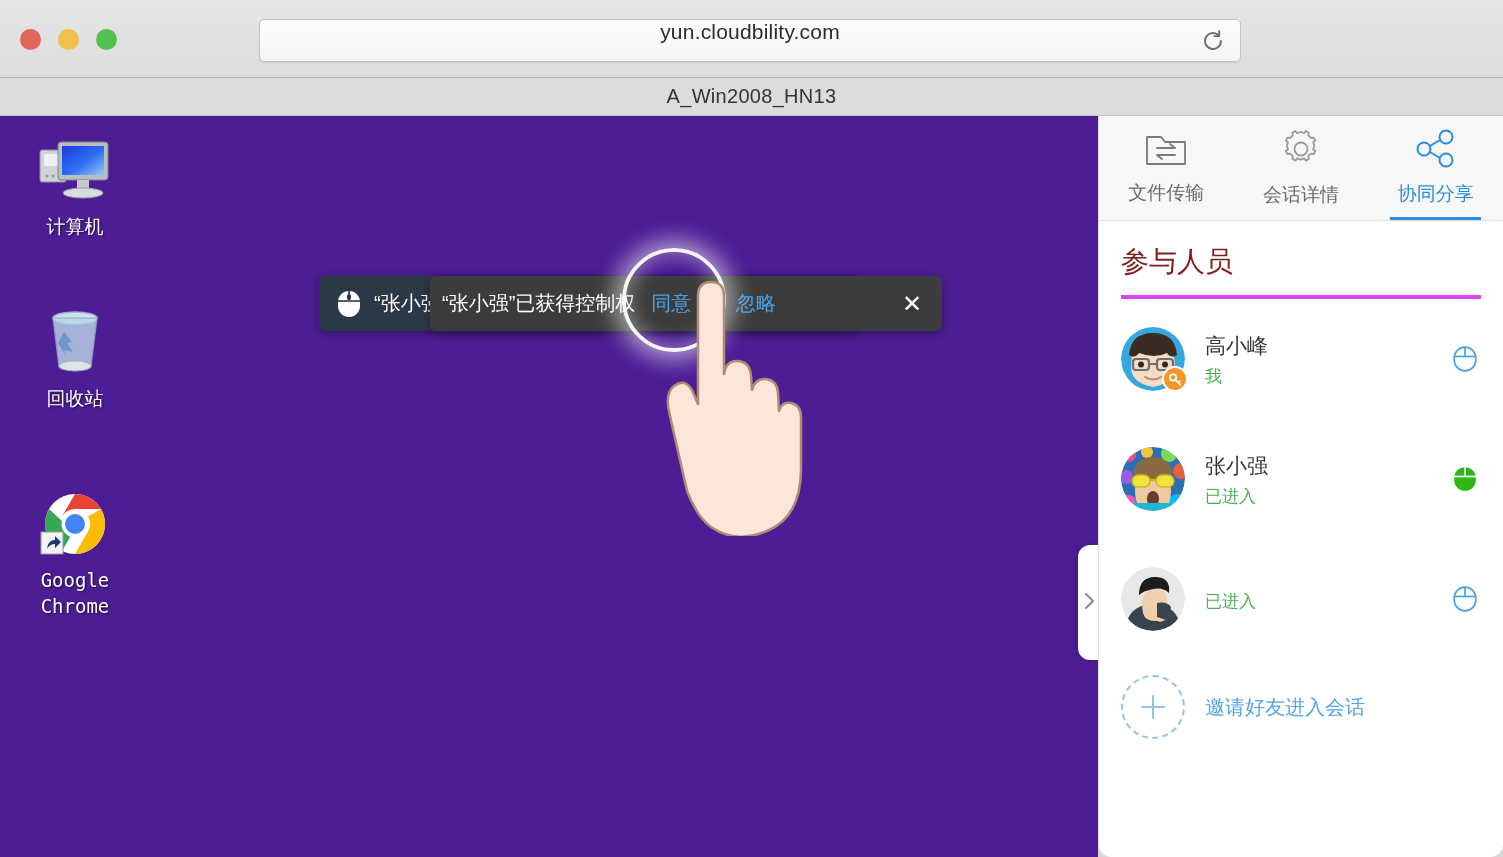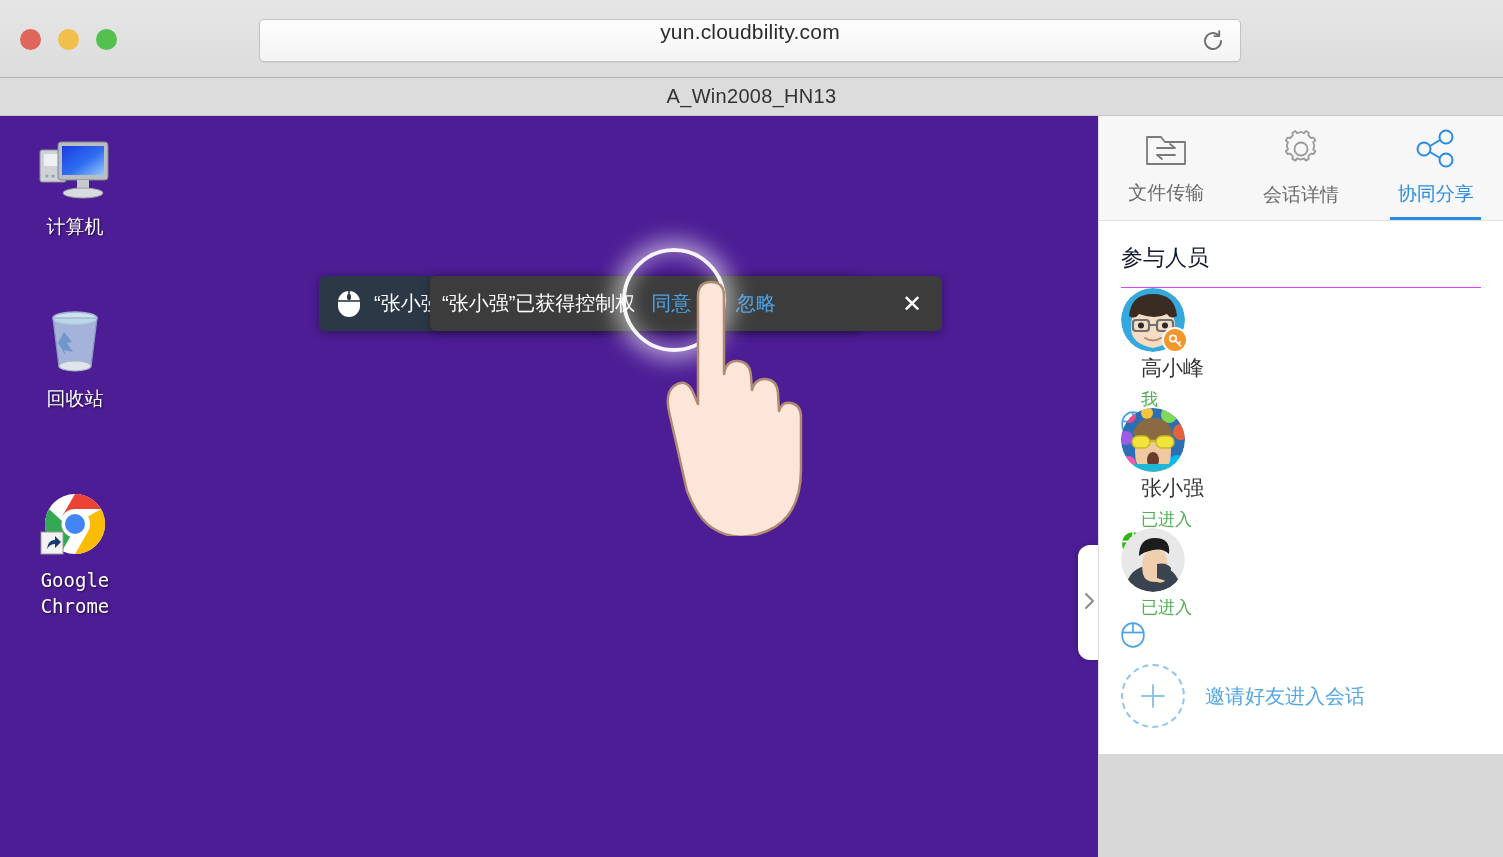--- a/index.html
+++ b/index.html
@@ -105,45 +105,45 @@
   
   .collapse-handle {
     position: absolute; left: 1078px; top: 545px; width: 22px; height: 115px;
     background: #ffffff; border-radius: 12px 0 0 12px; cursor: pointer;
     display: flex; align-items: center; justify-content: center;
     box-shadow: -2px 0 5px rgba(0,0,0,.13);
   }
 
   
   .side-panel {
-    position: absolute; left: 1098px; top: 116px; width: 405px; height: 638px;
-    background: #ffffff; border-left: 1px solid #dcdcdc;
+    position: absolute; left: 1098px; top: 116px; width: 405px; height: 741px;
+    background: #ffffff; border-left: 1px solid #dcdcdc; border-radius: 13px;
   }
   .tabs {
     display: flex; height: 105px; background: #f7f7f7; border-bottom: 1px solid #e2e2e2;
   }
   .tab {
     flex: 1; display: flex; flex-direction: column; align-items: center; justify-content: center;
     cursor: pointer; position: relative; gap: 8px;
   }
   .tab .tab-label { font-size: 19px; color: #6a6a6a; }
   .tab.active .tab-label { color: #2a8ce0; }
   .tab.active::after {
     content: ""; position: absolute; bottom: 0; left: 22px; right: 22px;
     height: 3px; background: #2a8ce0;
   }
 
   .panel-heading {
-    font-size: 22px; color: #0f172a; padding: 22px 0 14px 22px;
-    border-bottom: 1px solid #d946ef; margin: 0 22px;
+    font-size: 28px; color: #7f1d1d; padding: 22px 0 14px 22px;
+    border-bottom: 4px solid #d946ef; margin: 0 22px;
     padding-left: 0;
   }
   .participants { padding: 0 22px; }
   .participant {
-    display: flex; align-items: flex-start; height: 120px; cursor: pointer; flex-direction: column;
+    display: flex; align-items: center; height: 120px; cursor: pointer;
   }
   .avatar {
     width: 64px; height: 64px; border-radius: 50%; position: relative;
     flex: 0 0 auto; overflow: visible;
   }
   .avatar .ring { width: 64px; height: 64px; border-radius: 50%; overflow: hidden; }
   .key-badge {
     position: absolute; right: -3px; bottom: -1px; width: 26px; height: 26px;
     background: #f5962b; border-radius: 50%; border: 2px solid #fff;
     display: flex; align-items: center; justify-content: center;

